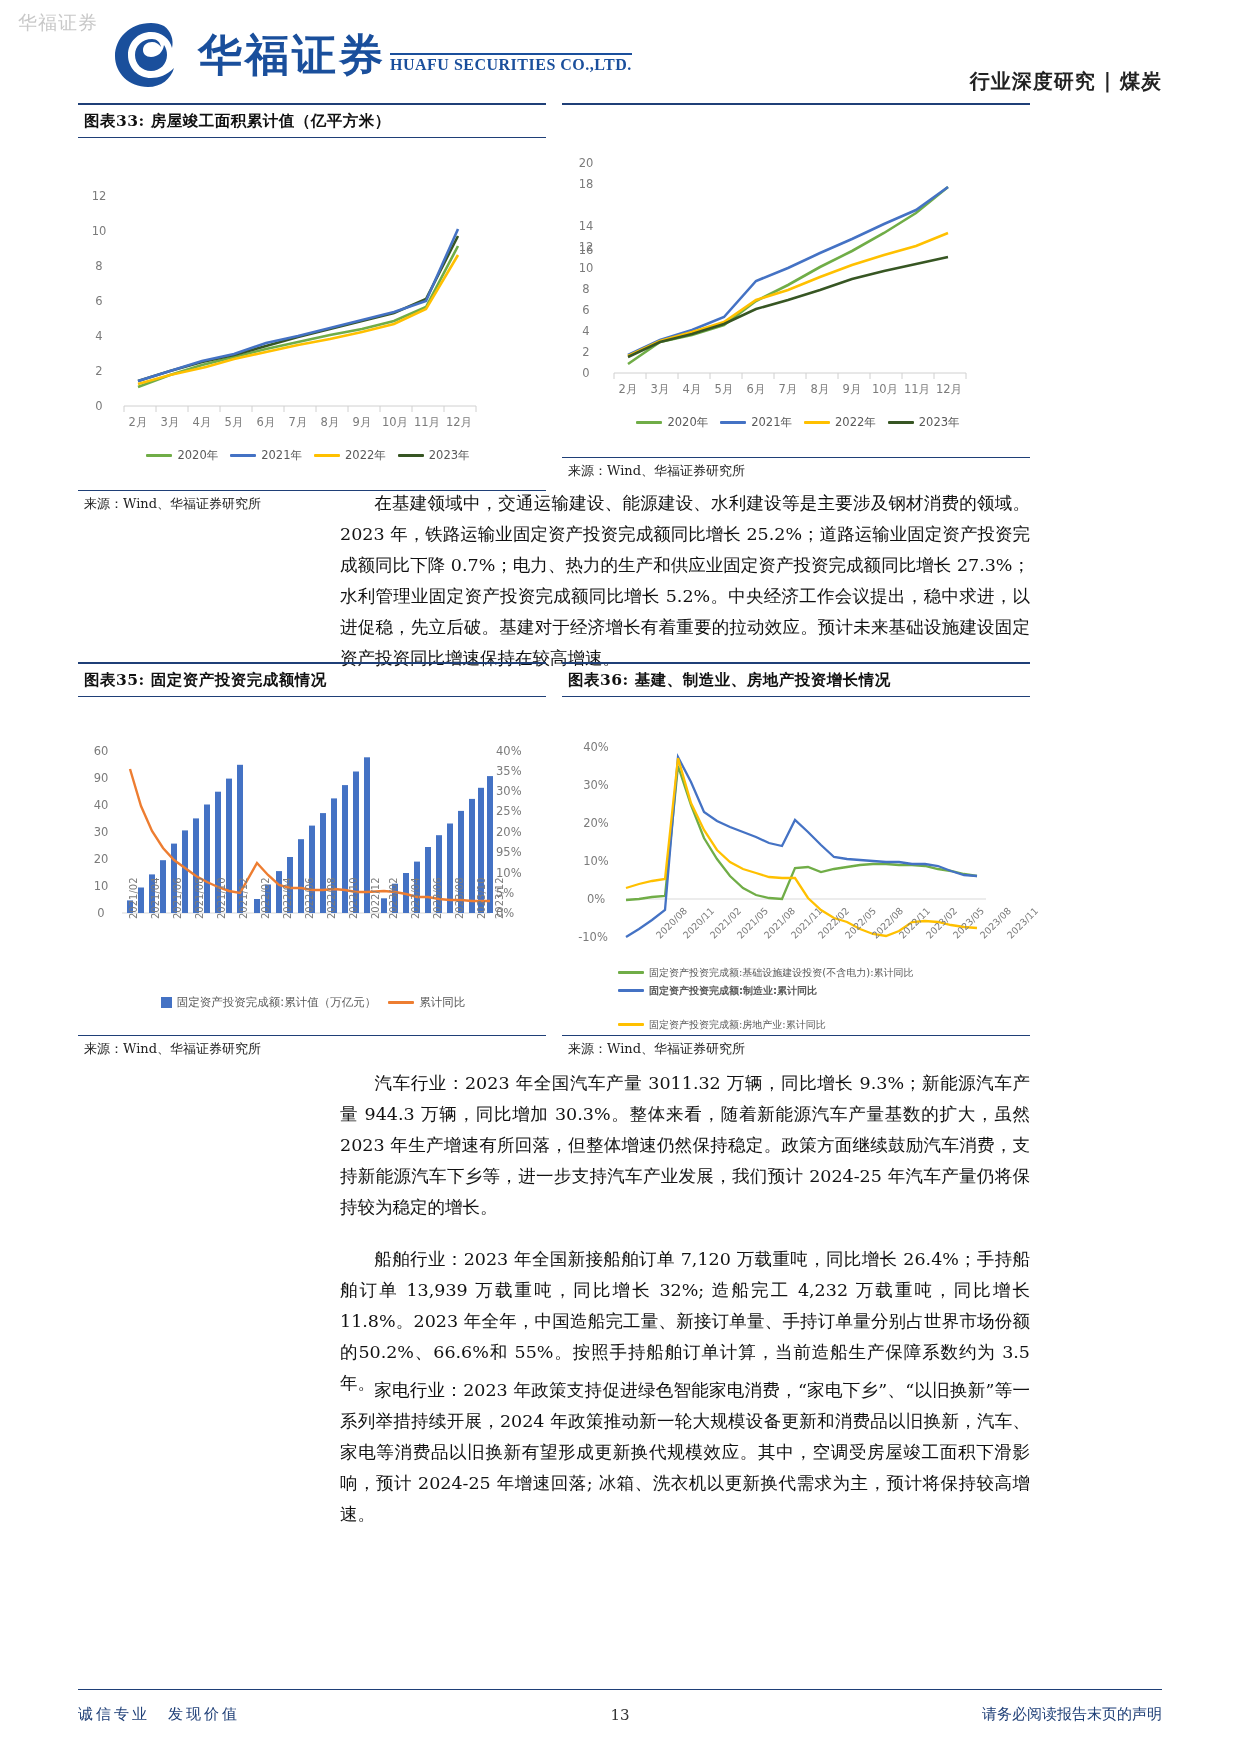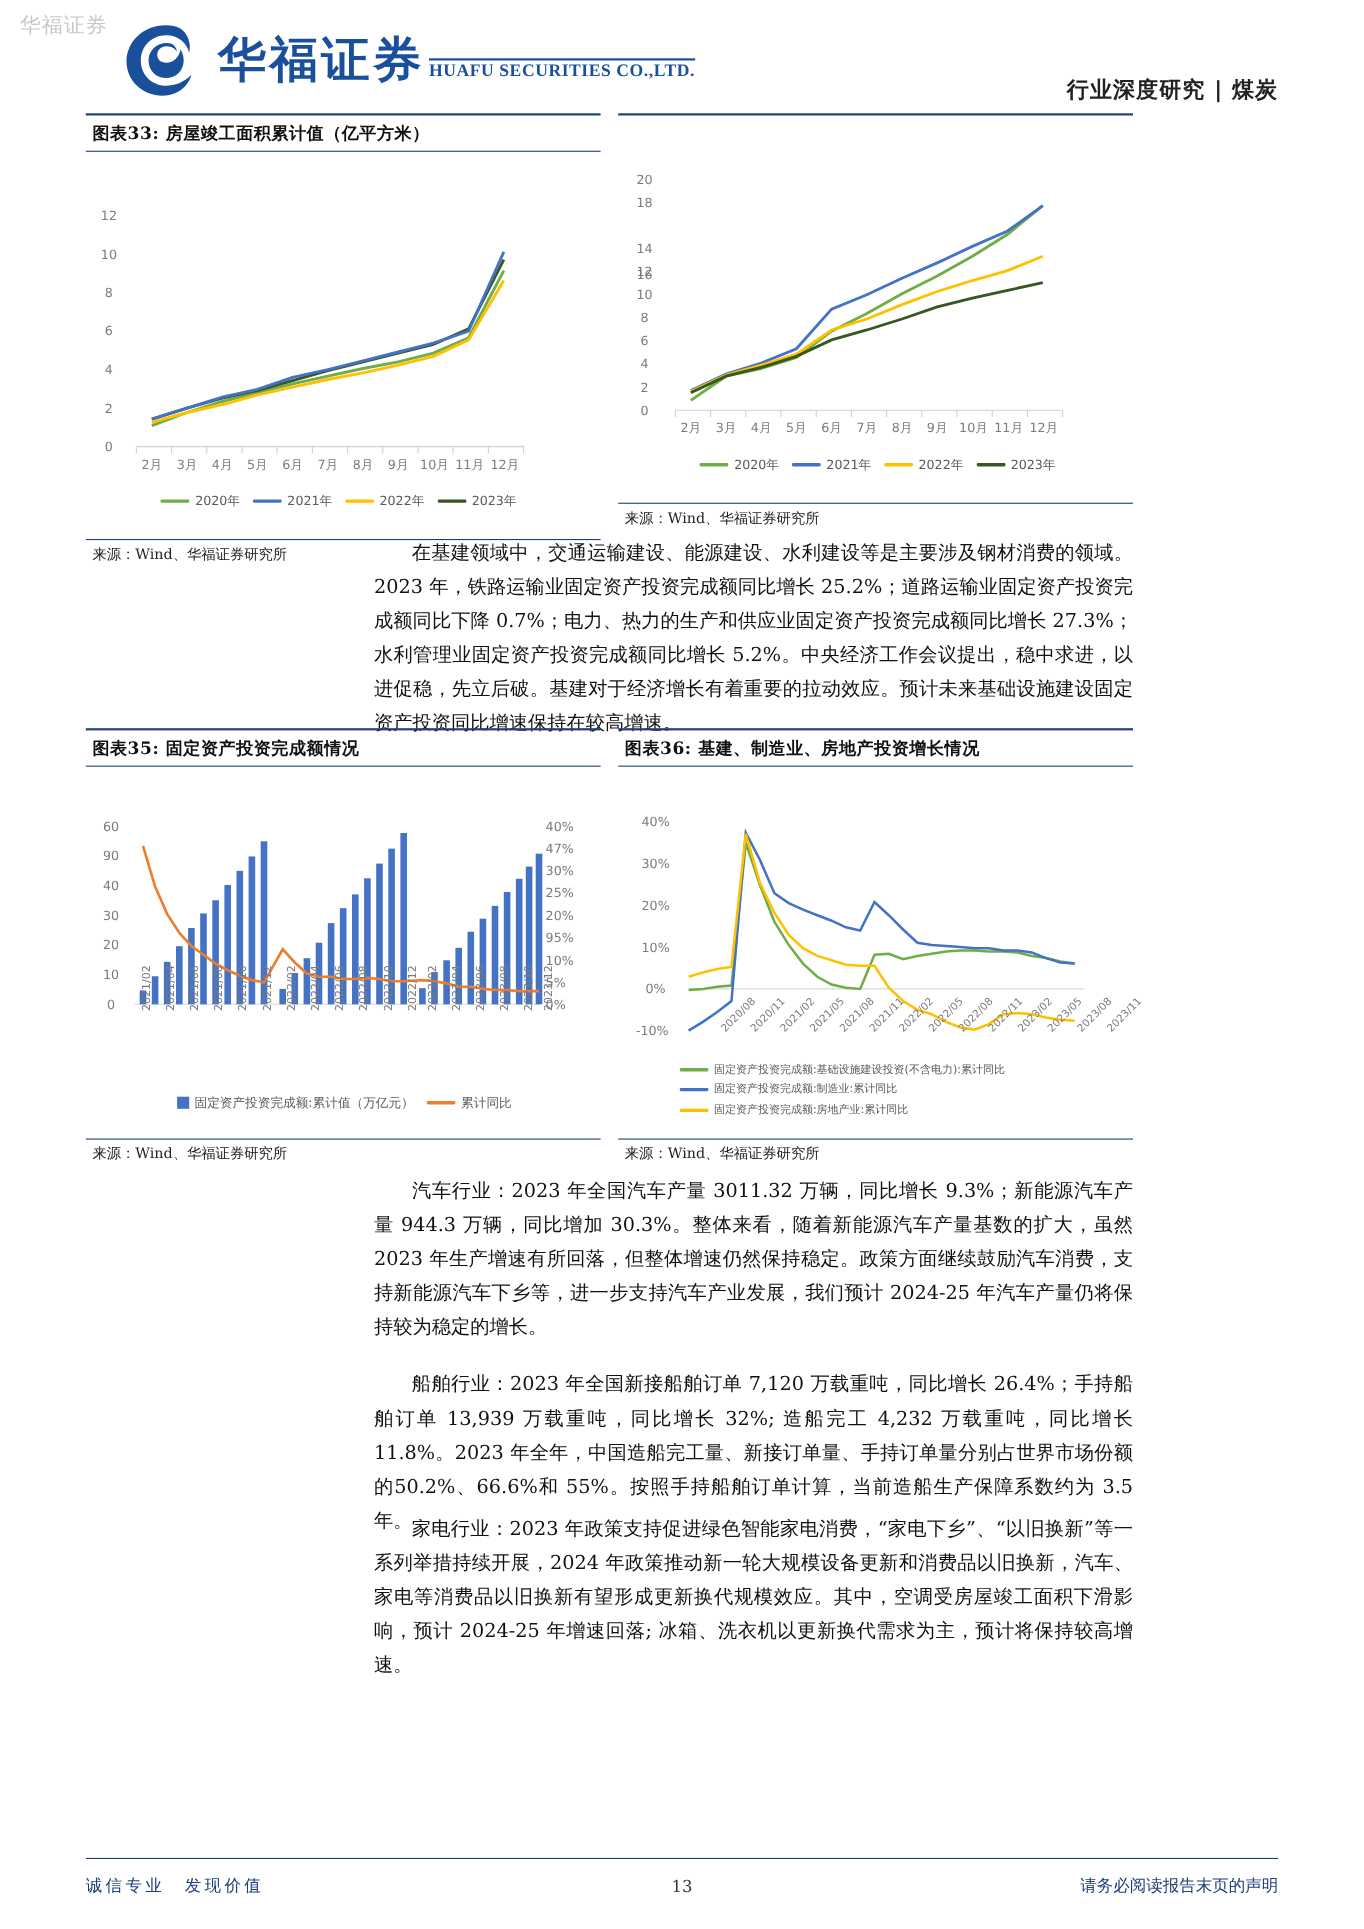--- a/index.html
+++ b/index.html
@@ -260,21 +260,21 @@
 
         <div class="ytick" style="left:6px;top:54px;width:34px;">60</div>
         <div class="ytick" style="left:6px;top:81px;width:34px;">90</div>
         <div class="ytick" style="left:6px;top:108px;width:34px;">40</div>
         <div class="ytick" style="left:6px;top:135px;width:34px;">30</div>
         <div class="ytick" style="left:6px;top:162px;width:34px;">20</div>
         <div class="ytick" style="left:6px;top:189px;width:34px;">10</div>
         <div class="ytick" style="left:6px;top:216px;width:34px;">0</div>
 
         <div class="ytick-r" style="left:418px;top:54px;width:40px;">40%</div>
-        <div class="ytick-r" style="left:418px;top:74px;width:40px;">47%</div>
+        <div class="ytick-r" style="left:418px;top:74px;width:40px;">35%</div>
         <div class="ytick-r" style="left:418px;top:94px;width:40px;">30%</div>
         <div class="ytick-r" style="left:418px;top:114px;width:40px;">25%</div>
         <div class="ytick-r" style="left:418px;top:135px;width:40px;">20%</div>
         <div class="ytick-r" style="left:418px;top:155px;width:40px;">95%</div>
         <div class="ytick-r" style="left:418px;top:176px;width:40px;">10%</div>
         <div class="ytick-r" style="left:418px;top:196px;width:40px;">5%</div>
         <div class="ytick-r" style="left:418px;top:216px;width:40px;">0%</div>
 
         <svg width="468" height="338" style="position:absolute;left:0;top:0;">
           <line x1="44" y1="216" x2="412" y2="216" stroke="#d9d9d9" stroke-width="1"></line>
@@ -389,21 +389,21 @@
         <div class="xtick-rot45" style="left:350px;top:208px;">2023/02</div>
         <div class="xtick-rot45" style="left:377px;top:208px;">2023/05</div>
         <div class="xtick-rot45" style="left:404px;top:208px;">2023/08</div>
         <div class="xtick-rot45" style="left:431px;top:208px;">2023/11</div>
 
         <div class="legend-col" style="left:56px;top:268px;width:400px;">
           <div class="lg-item" style="margin-bottom:3px;">
               <i class="lg-line" style="background:#70ad47"></i>
               <span>固定资产投资完成额:基础设施建设投资(不含电力):累计同比</span>
             </div>
-          <div class="lg-item" style="margin-bottom:4px;">
+          <div class="lg-item" style="margin-bottom:19px;font-weight:bold;">
               <i class="lg-line" style="background:#4472c4"></i>
               <span>固定资产投资完成额:制造业:累计同比</span>
             </div>
           <div class="lg-item">
               <i class="lg-line" style="background:#ffc000"></i>
               <span>固定资产投资完成额:房地产业:累计同比</span>
             </div>
         </div>
       </div>
     </div>

